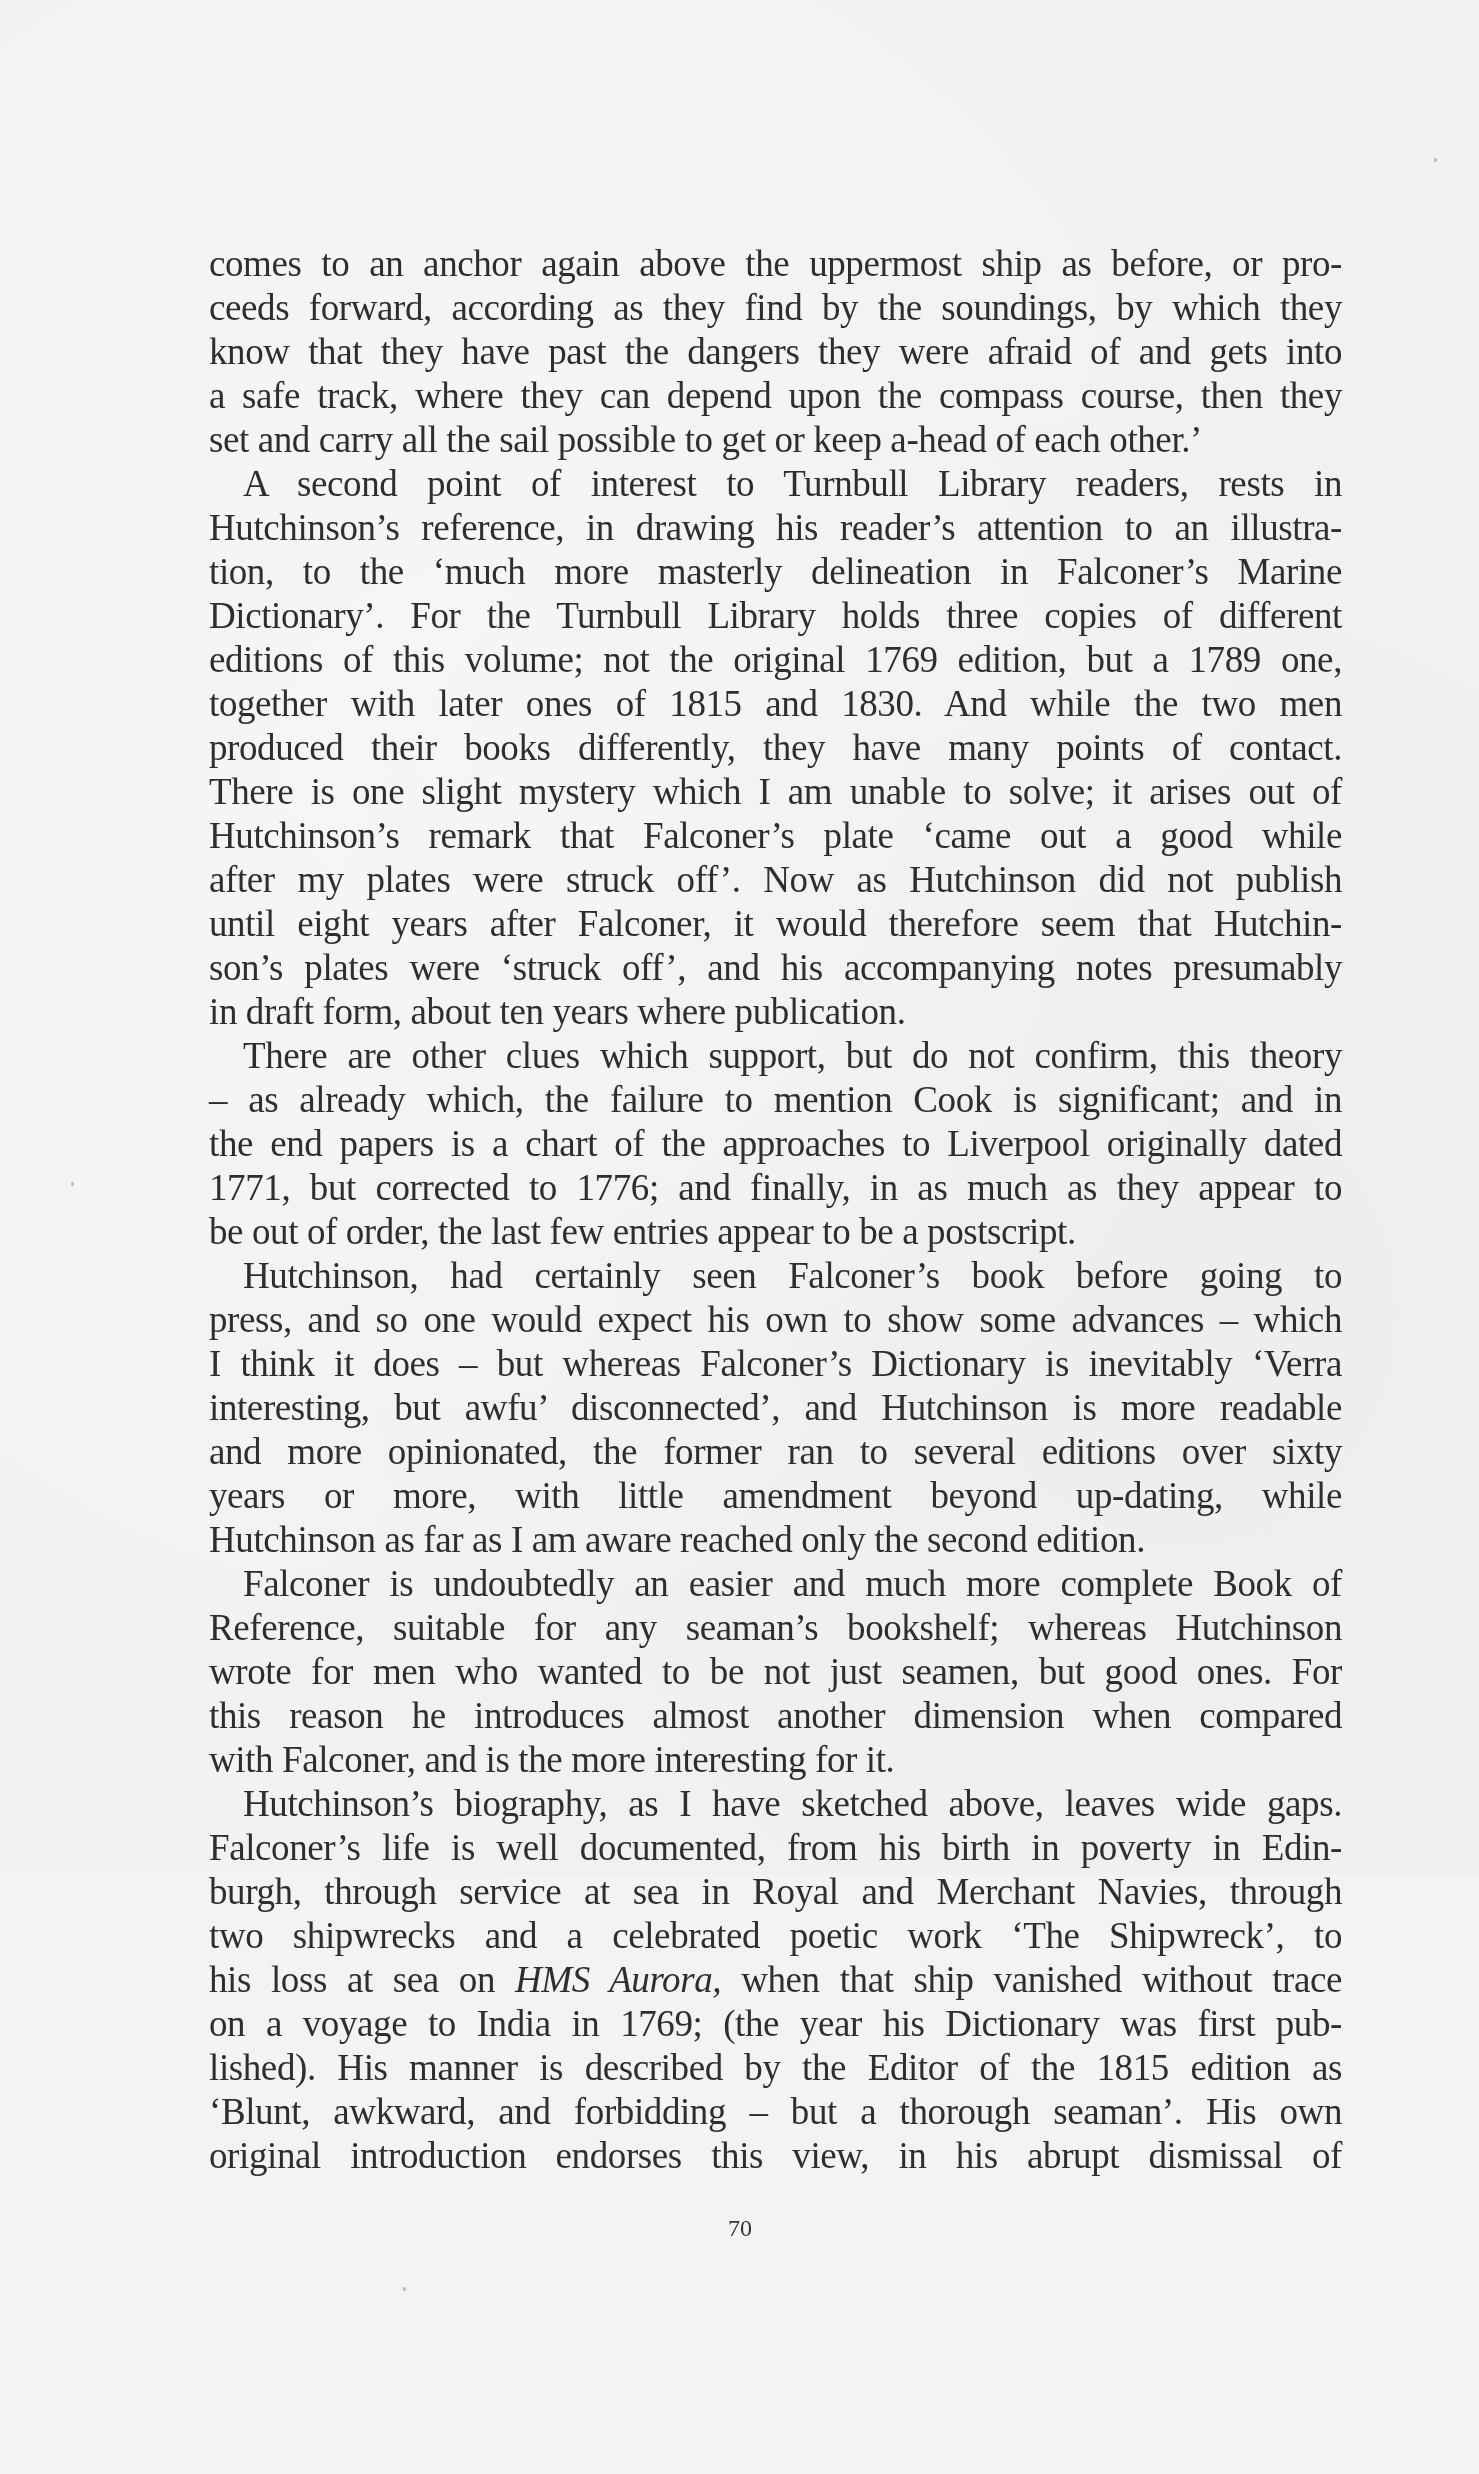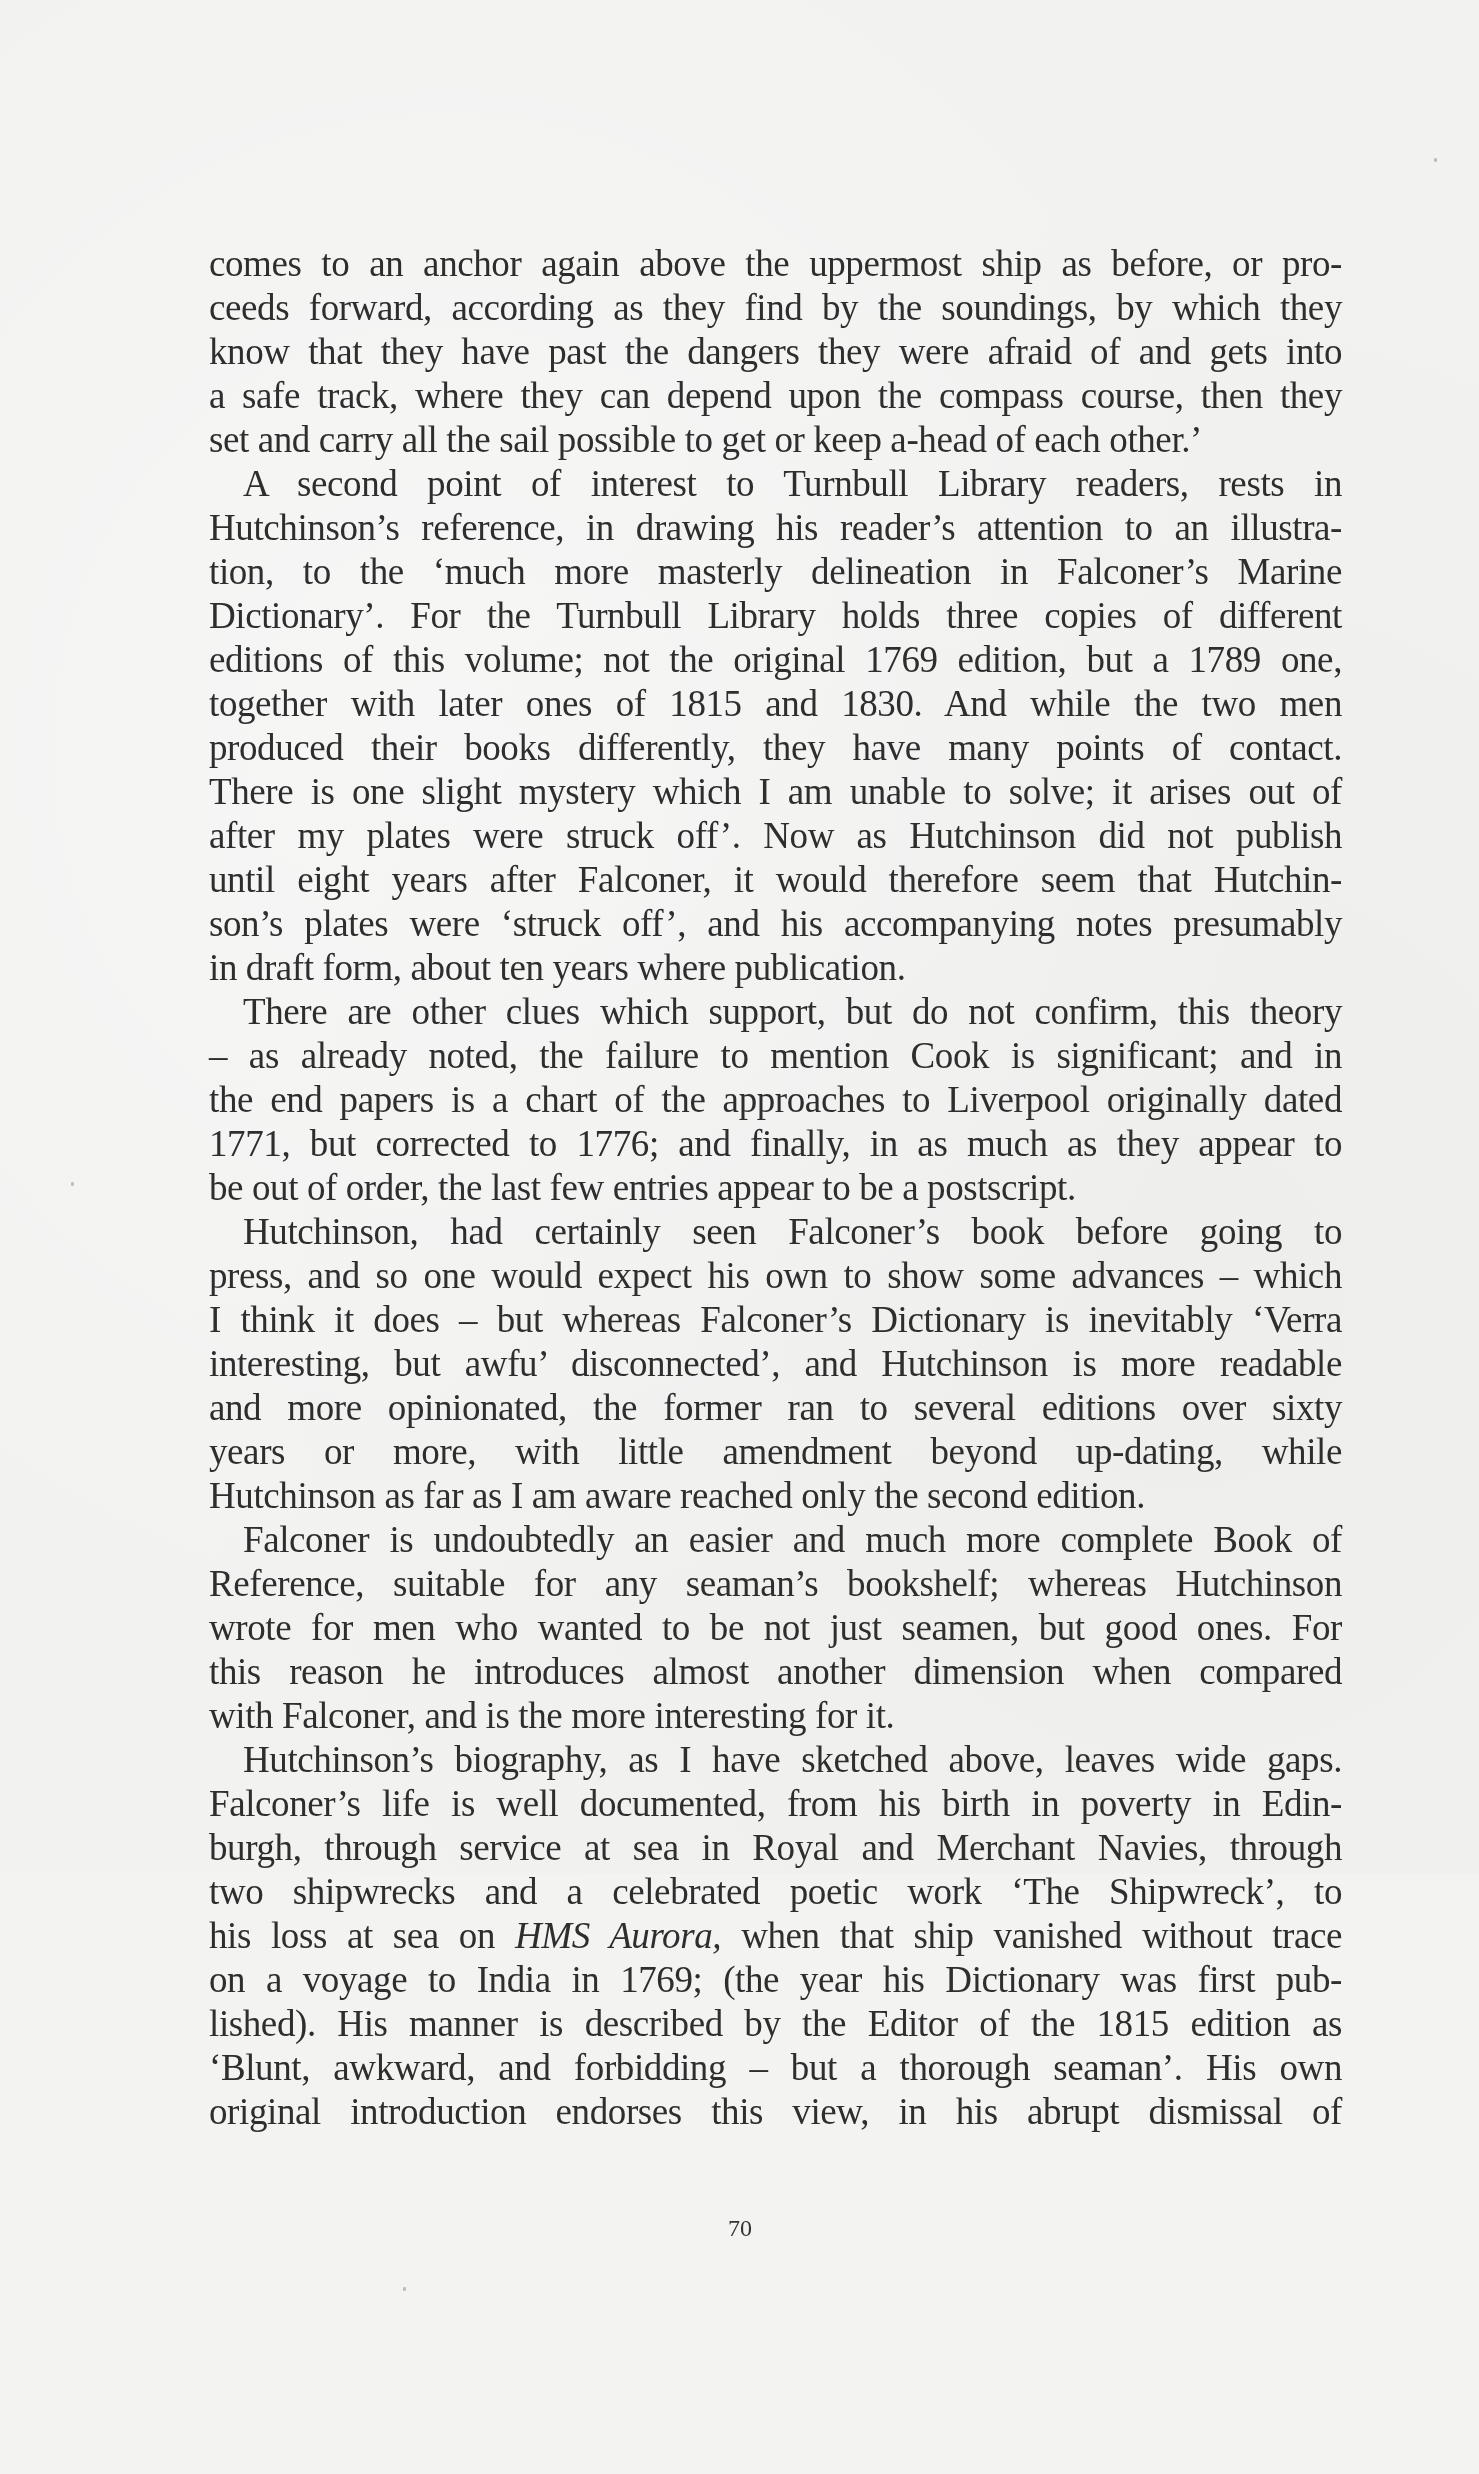--- a/index.html
+++ b/index.html
@@ -78,29 +78,30 @@
 
     <div>
       <span class="line indent">A second point of interest to Turnbull Library readers, rests in</span>
       <span class="line">Hutchinson’s reference, in drawing his reader’s attention to an illustra-</span>
       <span class="line">tion, to the ‘much more masterly delineation in Falconer’s Marine</span>
       <span class="line">Dictionary’. For the Turnbull Library holds three copies of different</span>
       <span class="line">editions of this volume; not the original 1769 edition, but a 1789 one,</span>
       <span class="line">together with later ones of 1815 and 1830. And while the two men</span>
       <span class="line">produced their books differently, they have many points of contact.</span>
       <span class="line">There is one slight mystery which I am unable to solve; it arises out of</span>
+      <span class="line">Hutchinson’s remark that Falconer’s plate ‘came out a good while</span>
       <span class="line">after my plates were struck off’. Now as Hutchinson did not publish</span>
       <span class="line">until eight years after Falconer, it would therefore seem that Hutchin-</span>
       <span class="line">son’s plates were ‘struck off’, and his accompanying notes presumably</span>
       <span class="line last">in draft form, about ten years where publication.</span>
     </div>
 
     <div>
       <span class="line indent">There are other clues which support, but do not confirm, this theory</span>
-      <span class="line">– as already noted, the failure to mention Cook is significant; and in</span>
+      <span class="line">– as already which, the failure to mention Cook is significant; and in</span>
       <span class="line">the end papers is a chart of the approaches to Liverpool originally dated</span>
       <span class="line">1771, but corrected to 1776; and finally, in as much as they appear to</span>
       <span class="line last">be out of order, the last few entries appear to be a postscript.</span>
     </div>
 
     <div>
       <span class="line indent">Hutchinson, had certainly seen Falconer’s book before going to</span>
       <span class="line">press, and so one would expect his own to show some advances – which</span>
       <span class="line">I think it does – but whereas Falconer’s Dictionary is inevitably ‘Verra</span>
       <span class="line">interesting, but awfu’ disconnected’, and Hutchinson is more readable</span>

